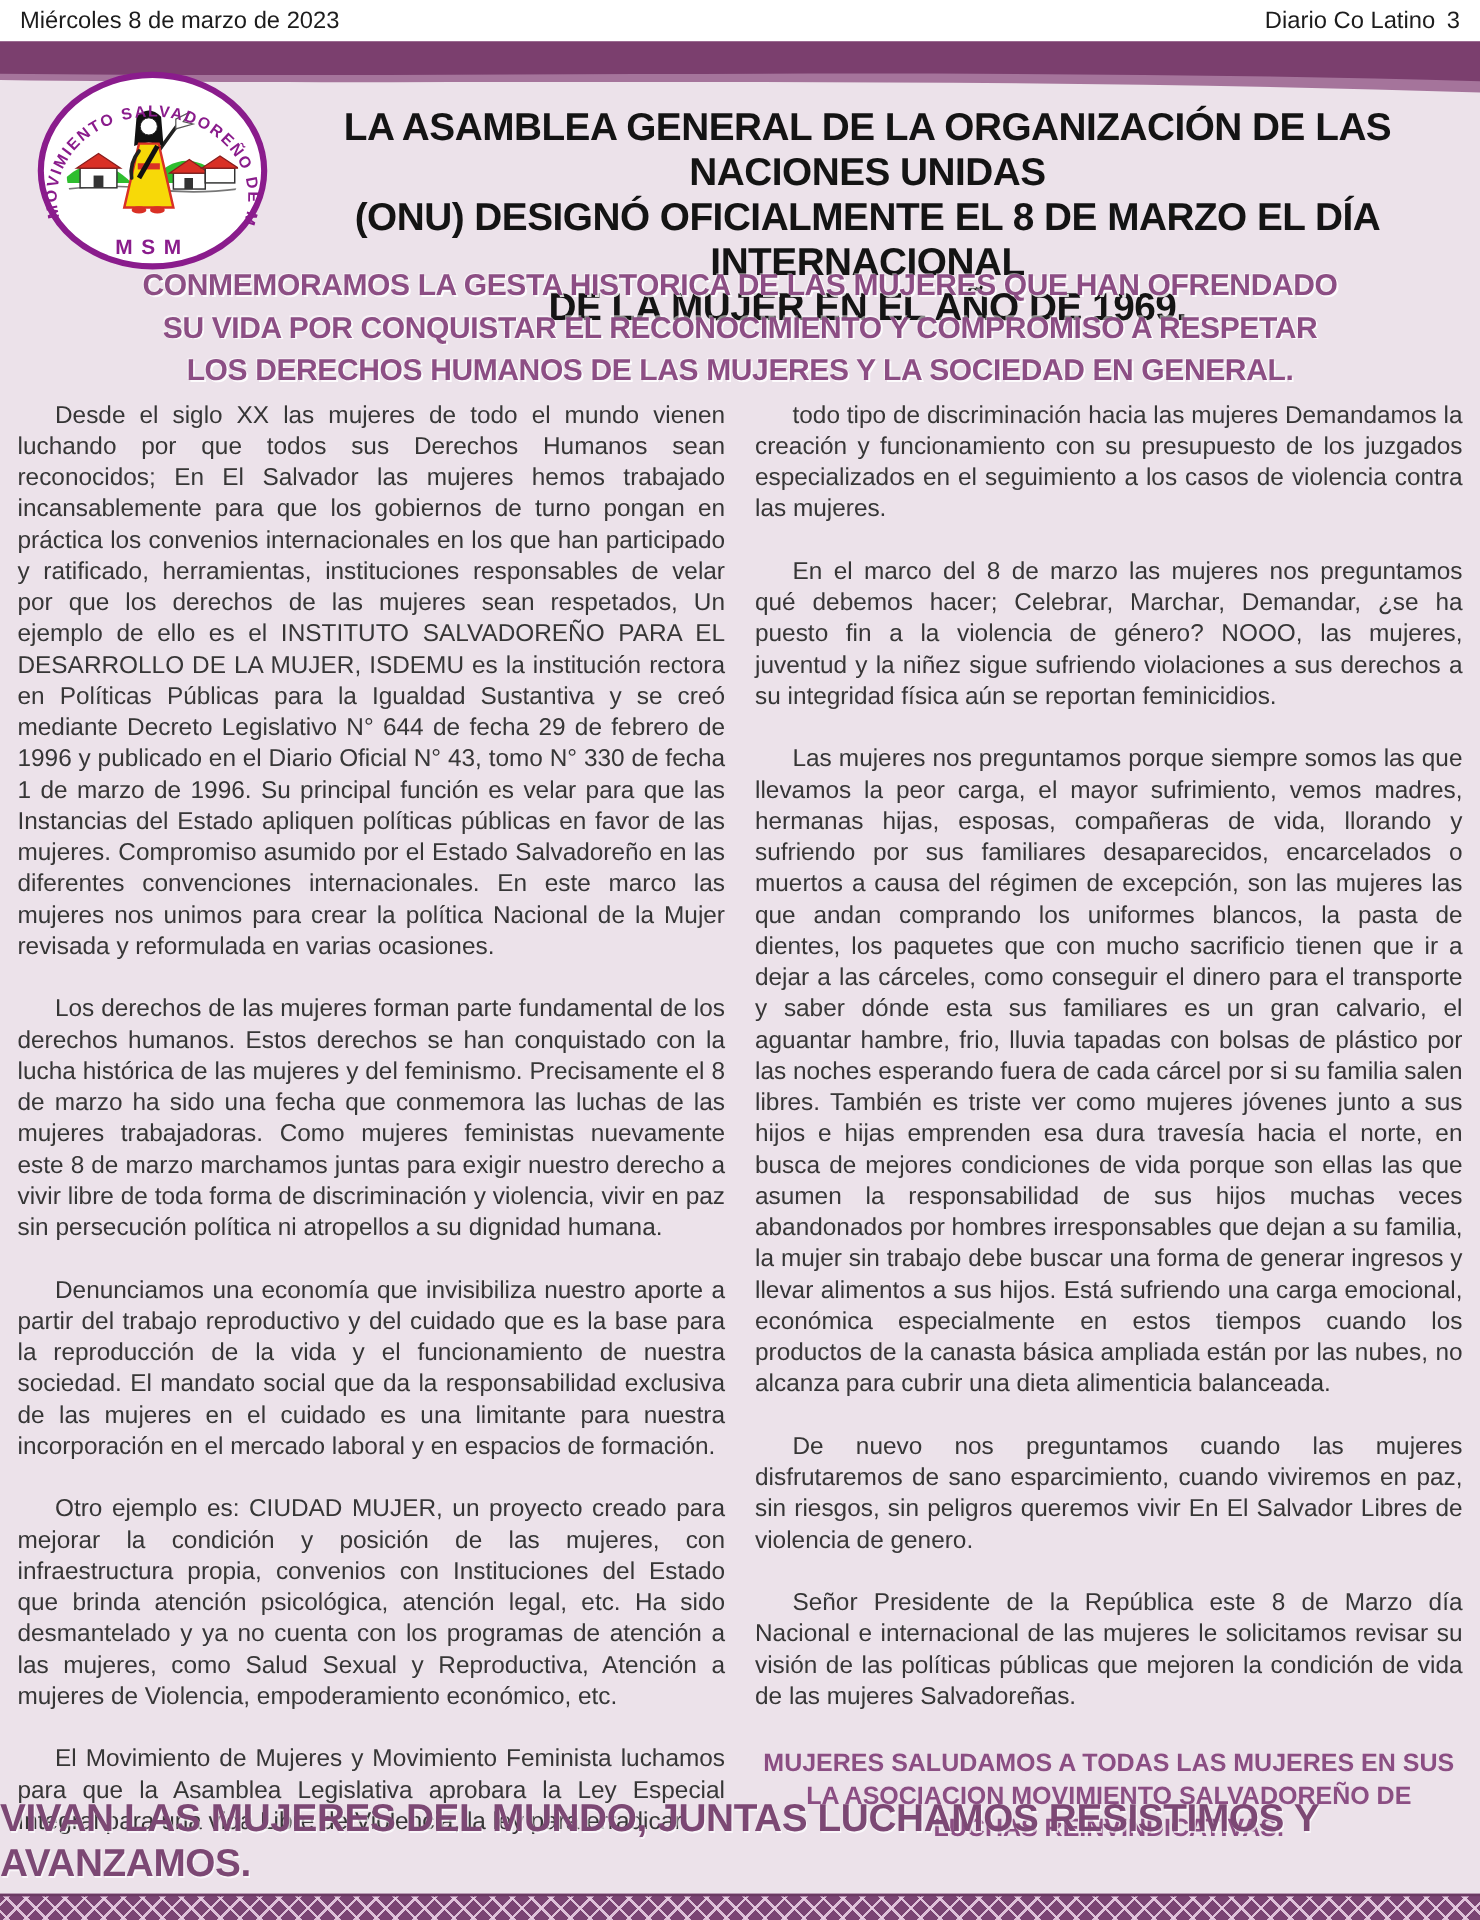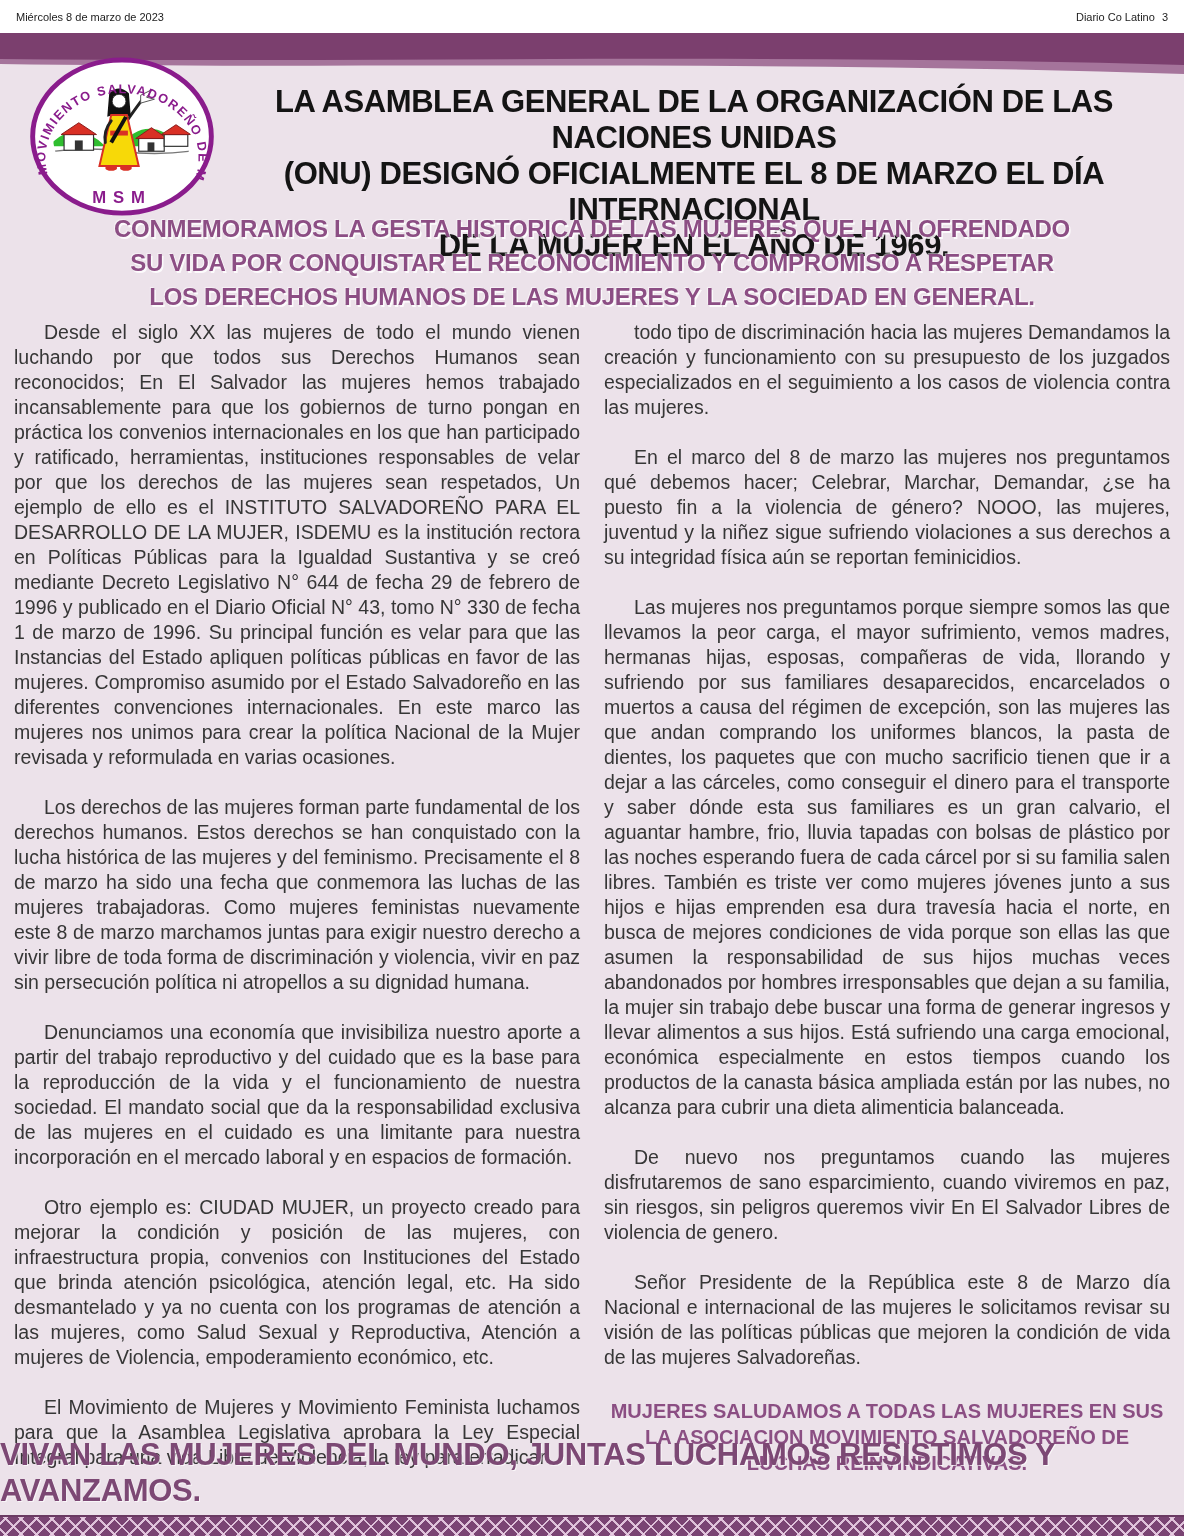--- a/index.html
+++ b/index.html
@@ -6,21 +6,21 @@
   .page{
     position:relative;width:1184px;height:1536px;margin:0 auto;
     background:#ece2ea;overflow:hidden;
     font-family:"Liberation Sans",sans-serif;color:#333;
   }
   
   .topbar{
     position:absolute;top:0;left:0;right:0;height:33px;background:#ffffff;
     display:flex;justify-content:space-between;align-items:center;
     padding:0 16px;box-sizing:border-box;
-    font-size:11px;color:#1c1c1c;
+    font-size:19px;color:#1c1c1c;
   }
   .topbar .pubwrap span{margin-left:4px;}
   
   .band{position:absolute;top:33px;left:0;right:0;height:42px;line-height:0;}
   .band svg{display:block;}
   
   .logo{position:absolute;left:26px;top:56px;width:192px;height:162px;}
   
   .masthead{
     position:absolute;left:222px;right:18px;top:84px;text-align:center;

